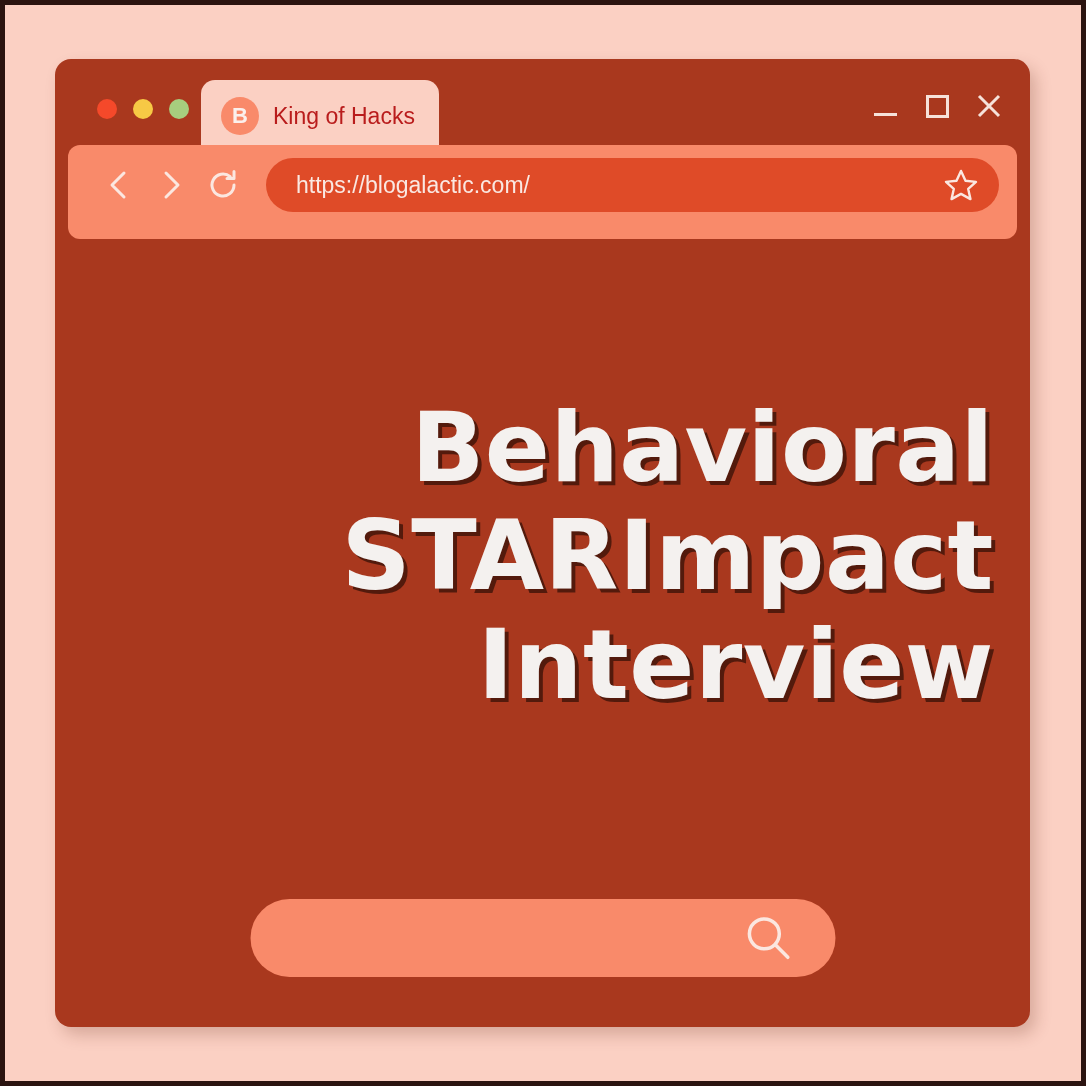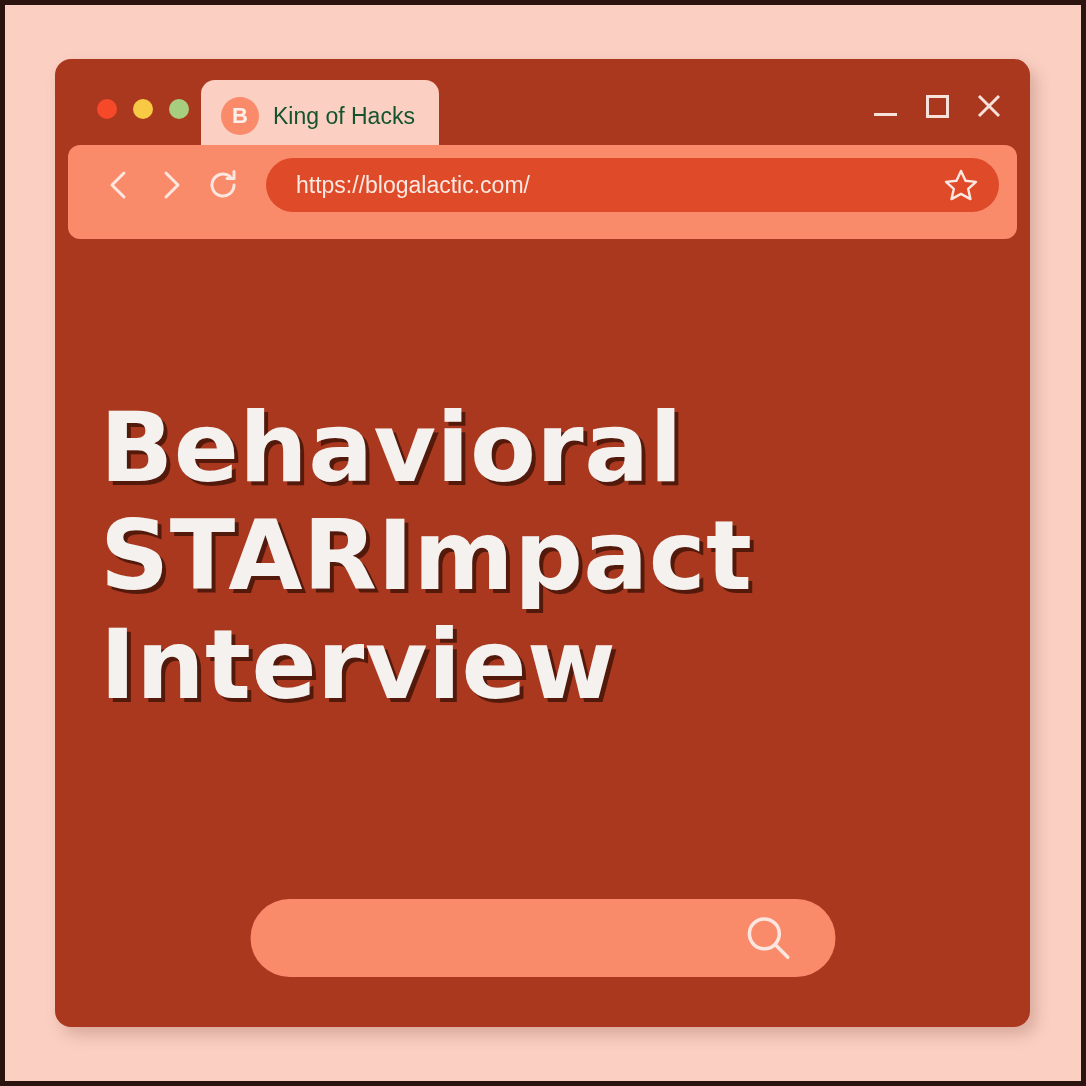--- a/index.html
+++ b/index.html
@@ -84,21 +84,21 @@
     color: #FBF0EC;
     font-size: 22px;
     font-weight: bold;
     display: flex;
     align-items: center;
     justify-content: center;
     flex: none;
   }
   .tab-title {
     margin-left: 14px;
-    color: #14532d;
+    color: #b91c1c;
     font-size: 23px;
     white-space: nowrap;
     overflow: hidden;
   }
 
   
   .window-controls {
     position: absolute;
     right: 26px;
     top: 32px;
@@ -178,24 +178,24 @@
     left: 0;
     top: 180px;
     width: 100%;
     bottom: 0;
     display: flex;
     flex-direction: column;
     align-items: center;
   }
   .headline {
     margin: 0;
-    padding: 0 45px;
+    padding: 0 36px;
     width: 100%;
     box-sizing: border-box;
-    text-align: left;
+    text-align: right;
     color: #F4F1EF;
     font-family: "DejaVu Sans", sans-serif;
     font-weight: bold;
     font-size: 96px;
     line-height: 1.13;
     letter-spacing: 0.5px;
     text-shadow: 4px 4px 0 rgba(20, 5, 0, 0.58);
     margin-top: 155px;
   }
   .headline-line { display: block; }

